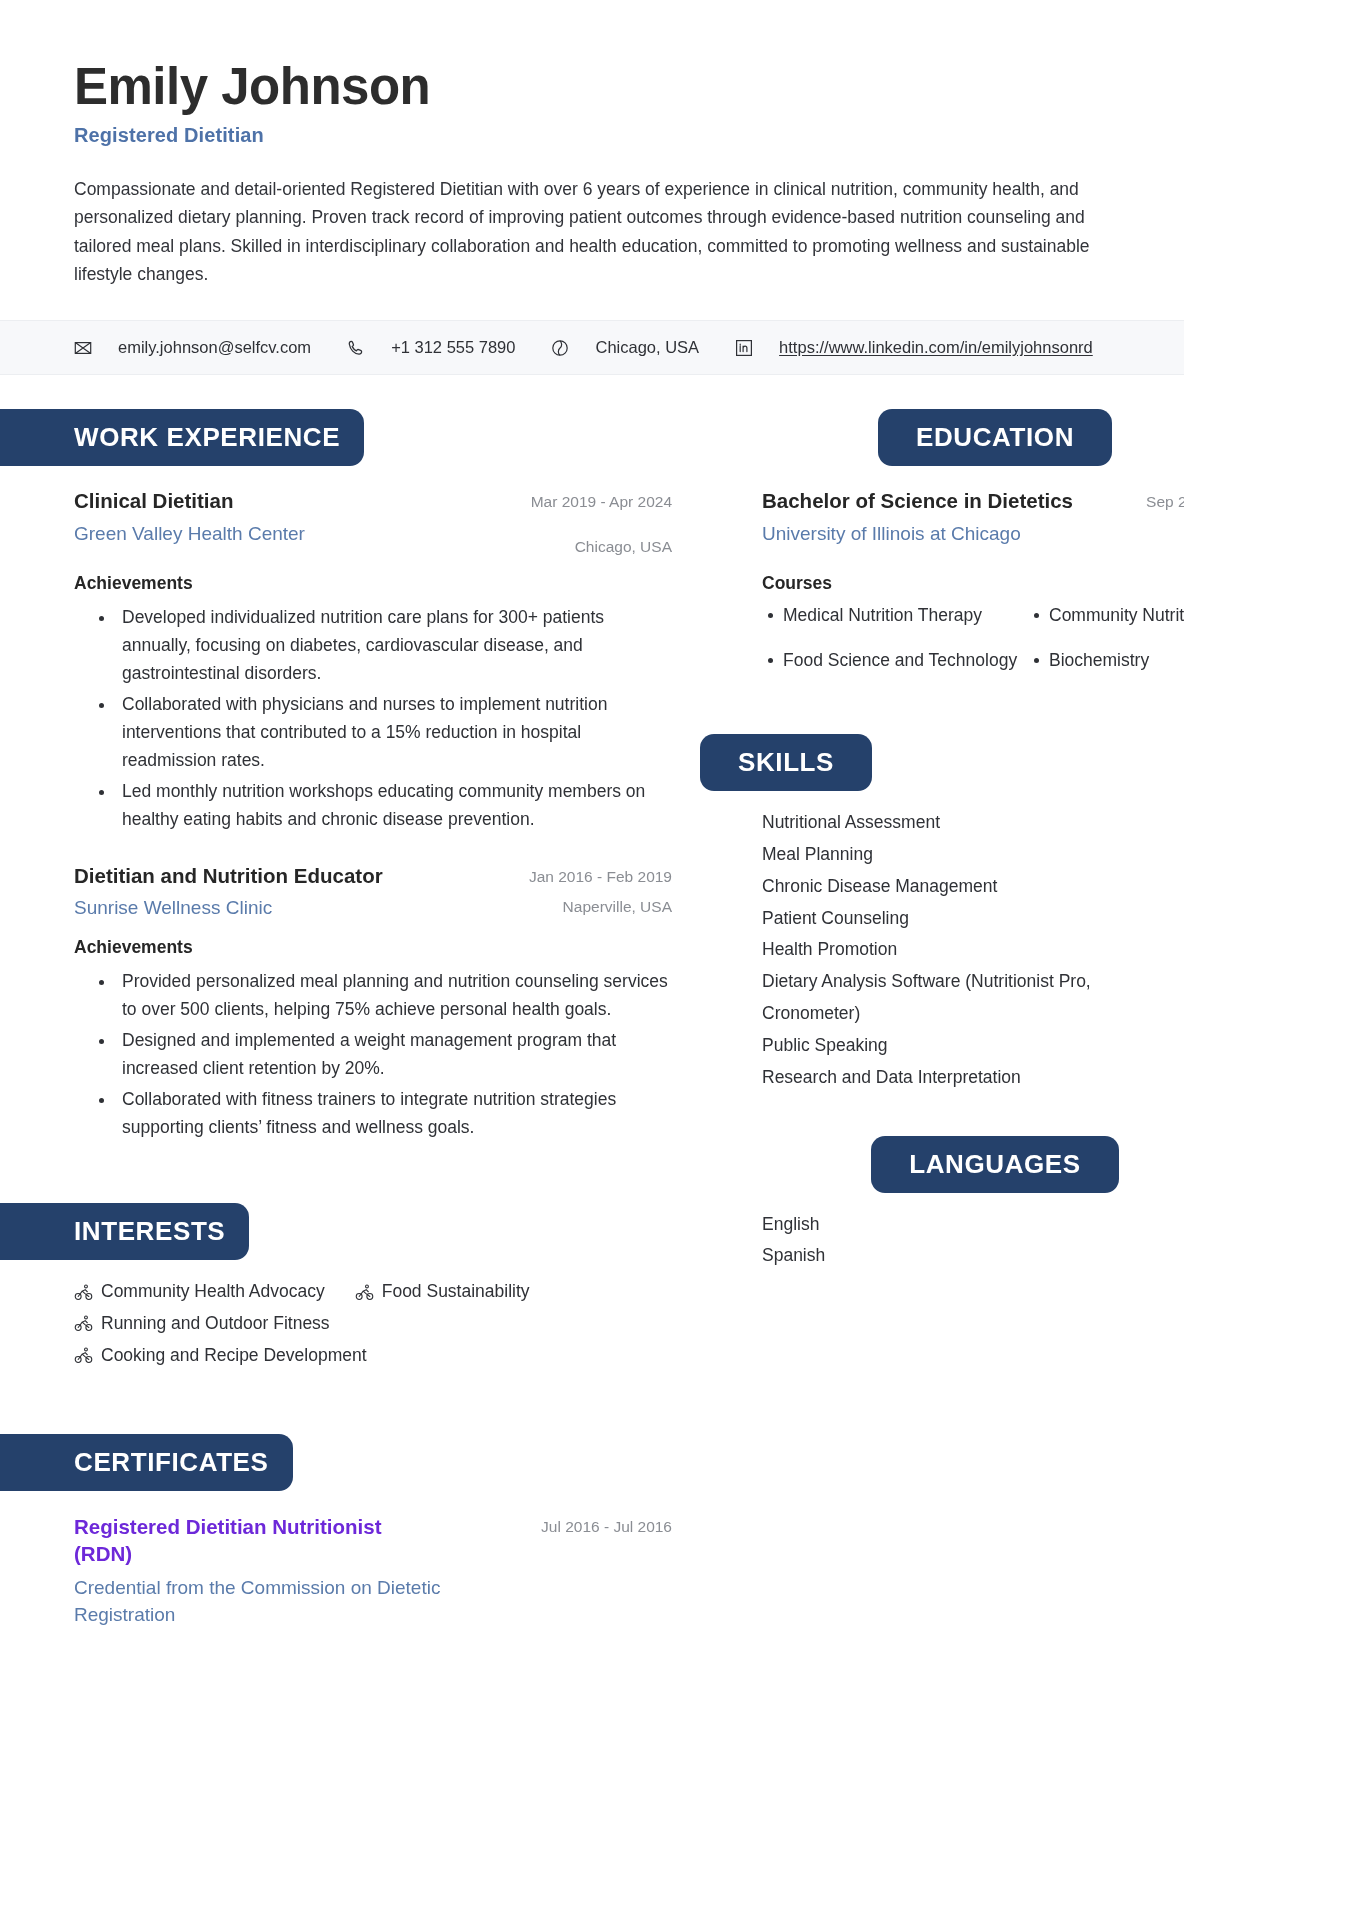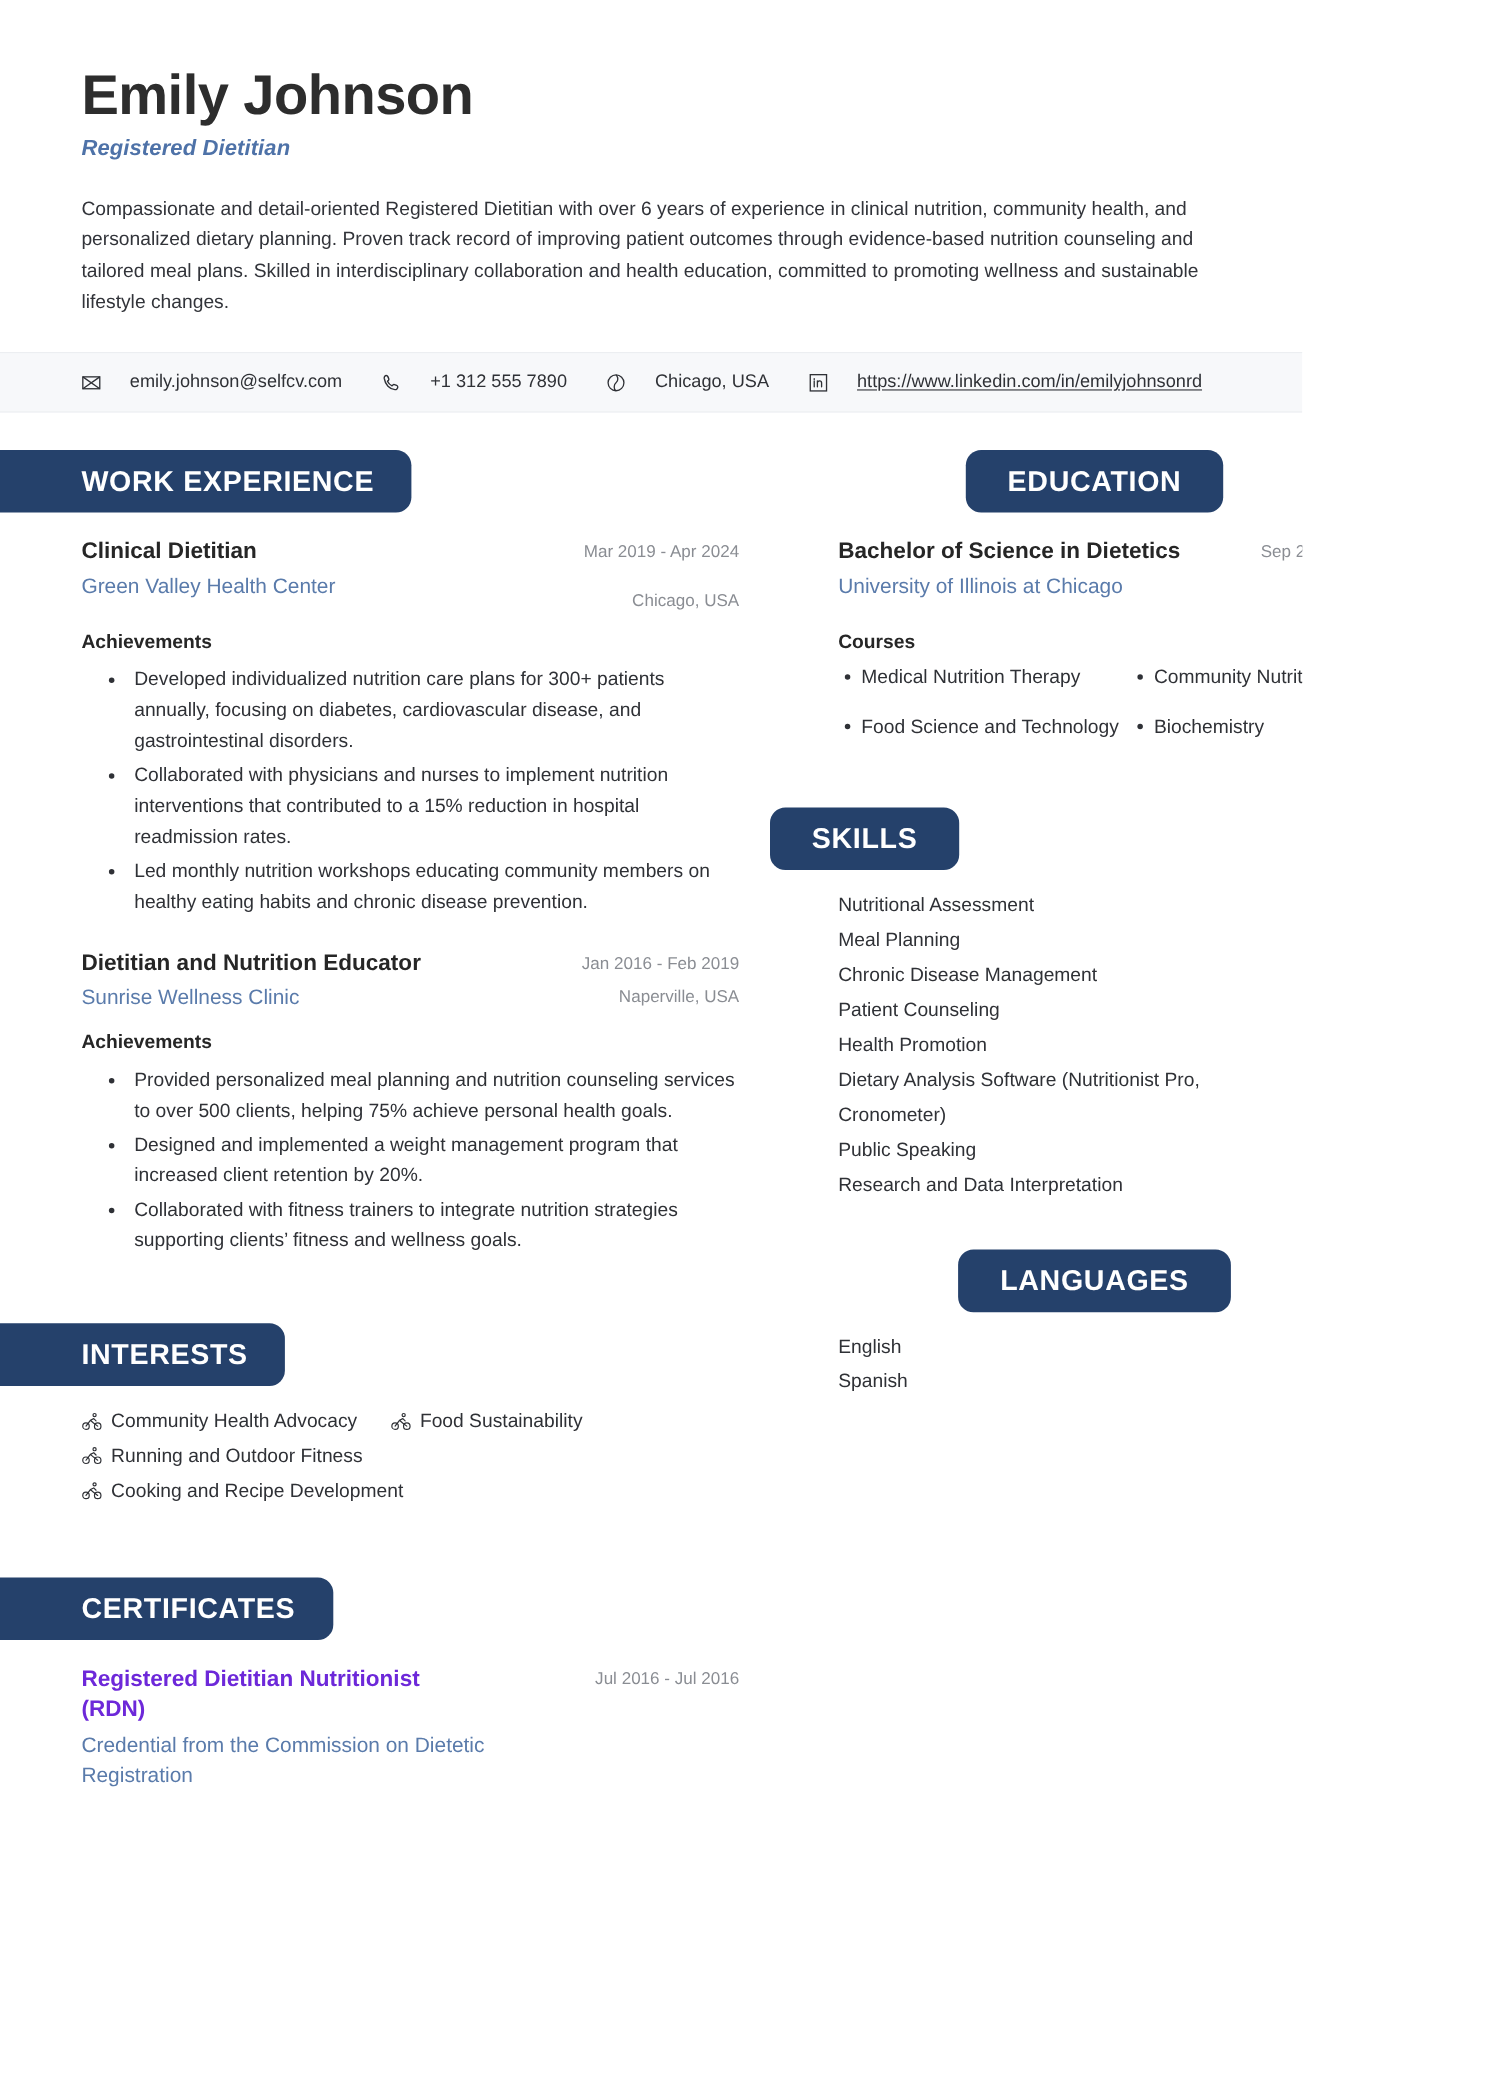--- a/index.html
+++ b/index.html
@@ -35,21 +35,20 @@
     letter-spacing: -0.5px;
     color: #2d2d2d;
     line-height: 1.12;
   }
   .title {
     font-size: 20px;
     font-weight: 700;
     color: #4e72a8;
     margin-top: 9px;
     letter-spacing: 0.1px;
-    font-style: italic;
   }
   .summary {
     margin-top: 28px;
     font-size: 17.5px;
     line-height: 1.62;
     color: #32343a;
     max-width: 1145px;
     font-weight: 400;
   }
 
@@ -114,21 +113,21 @@
     font-size: 26px;
     font-weight: 700;
     letter-spacing: 0.6px;
     display: inline-block;
     line-height: 1;
     text-transform: uppercase;
   }
   
   .pill-left {
     border-radius: 0 14px 14px 0;
-    padding: 15px 34px 16px 74px;
+    padding: 15px 24px 16px 74px;
     margin-left: 0;
   }
   
   .pill-right {
     border-radius: 14px;
     padding: 15px 38px 16px 38px;
     text-align: center;
   }
   .pill-wrap-right {
     display: flex;

